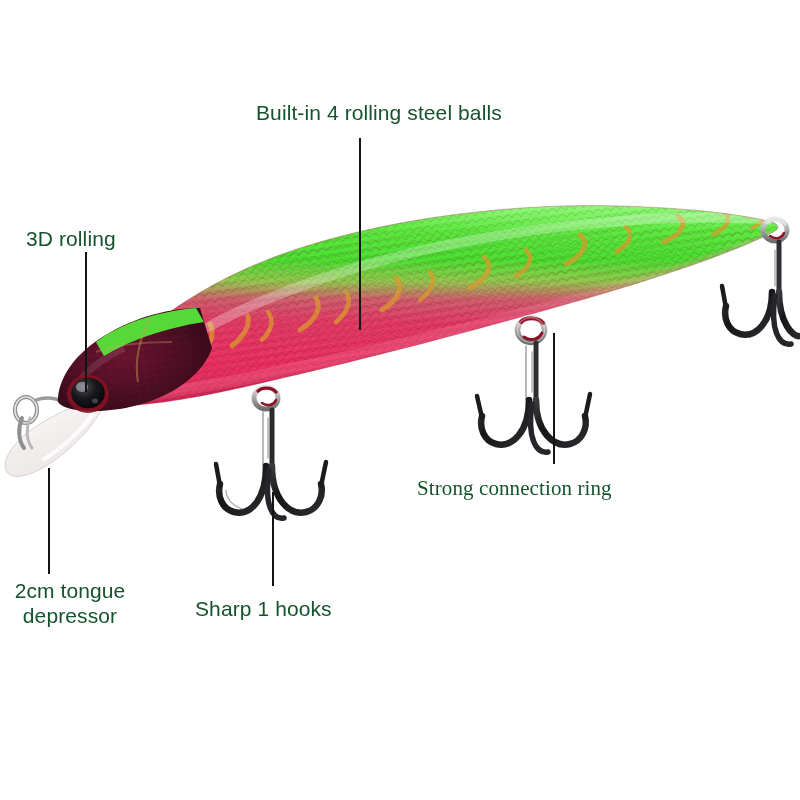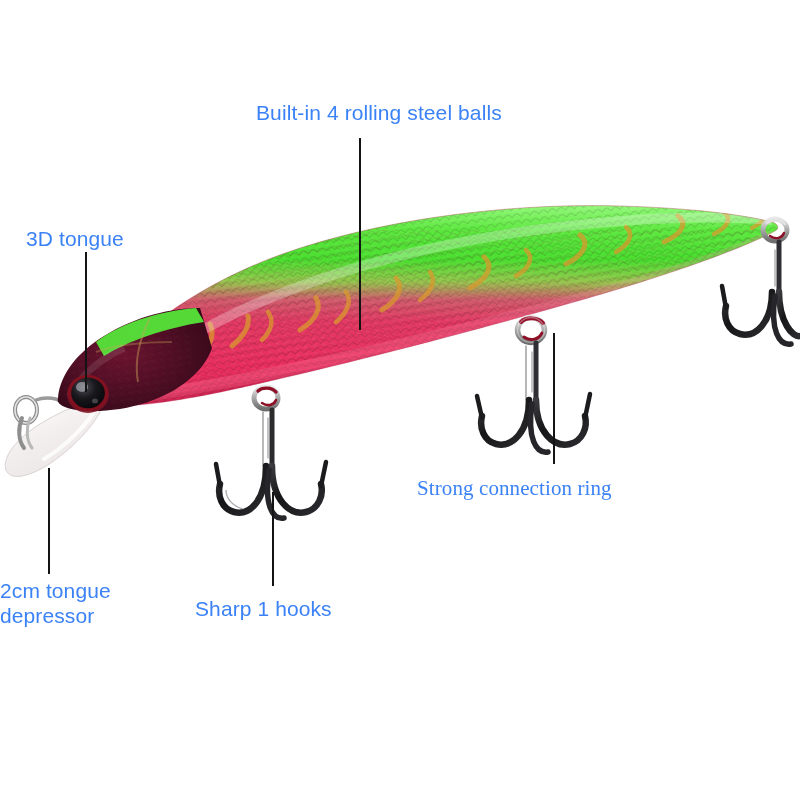--- a/index.html
+++ b/index.html
@@ -22,30 +22,31 @@
   }
   #artwork {
     position: absolute;
     left: 0;
     top: 0;
     width: 800px;
     height: 800px;
   }
   .callout-label {
     position: absolute;
-    color: #3b82f6;
+    color: #14532d;
     font-family: "Liberation Sans", sans-serif;
     font-weight: 400;
     font-size: 21px;
     line-height: 25px;
     letter-spacing: 0.1px;
     white-space: pre;
     -webkit-font-smoothing: antialiased;
   }
   .callout-label.centered {
+    text-align: center;
   }
   .leader-line {
     position: absolute;
     background: #141414;
     width: 1.6px;
   }
 </style>
 </head>
 <body>
 
@@ -306,21 +307,21 @@
   </svg>
 
   <div class="leader-line" style="left:359px; top:138px; height:192px;"></div>
   <div class="leader-line" style="left:85px; top:252px; height:140px;"></div>
   <div class="leader-line" style="left:48px; top:468px; height:106px;"></div>
   <div class="leader-line" style="left:272px; top:492px; height:94px;"></div>
   <div class="leader-line" style="left:553px; top:333px; height:131px;"></div>
 
   <div class="callout-label" style="left:256px; top:100px;">Built-in 4 rolling steel balls</div>
 
-  <div class="callout-label" style="left:26px; top:226px;">3D tongue</div>
+  <div class="callout-label" style="left:26px; top:226px;">3D rolling</div>
 
   <div class="callout-label centered" style="left:0px; top:578px; width:140px;">2cm tongue
 depressor</div>
 
   <div class="callout-label" style="left:195px; top:596px;">Sharp 1 hooks</div>
 
   <div class="callout-label" style="left:417px; top:476px;font-family:Liberation Serif, serif;">Strong connection ring</div>
 
 </div>
 

